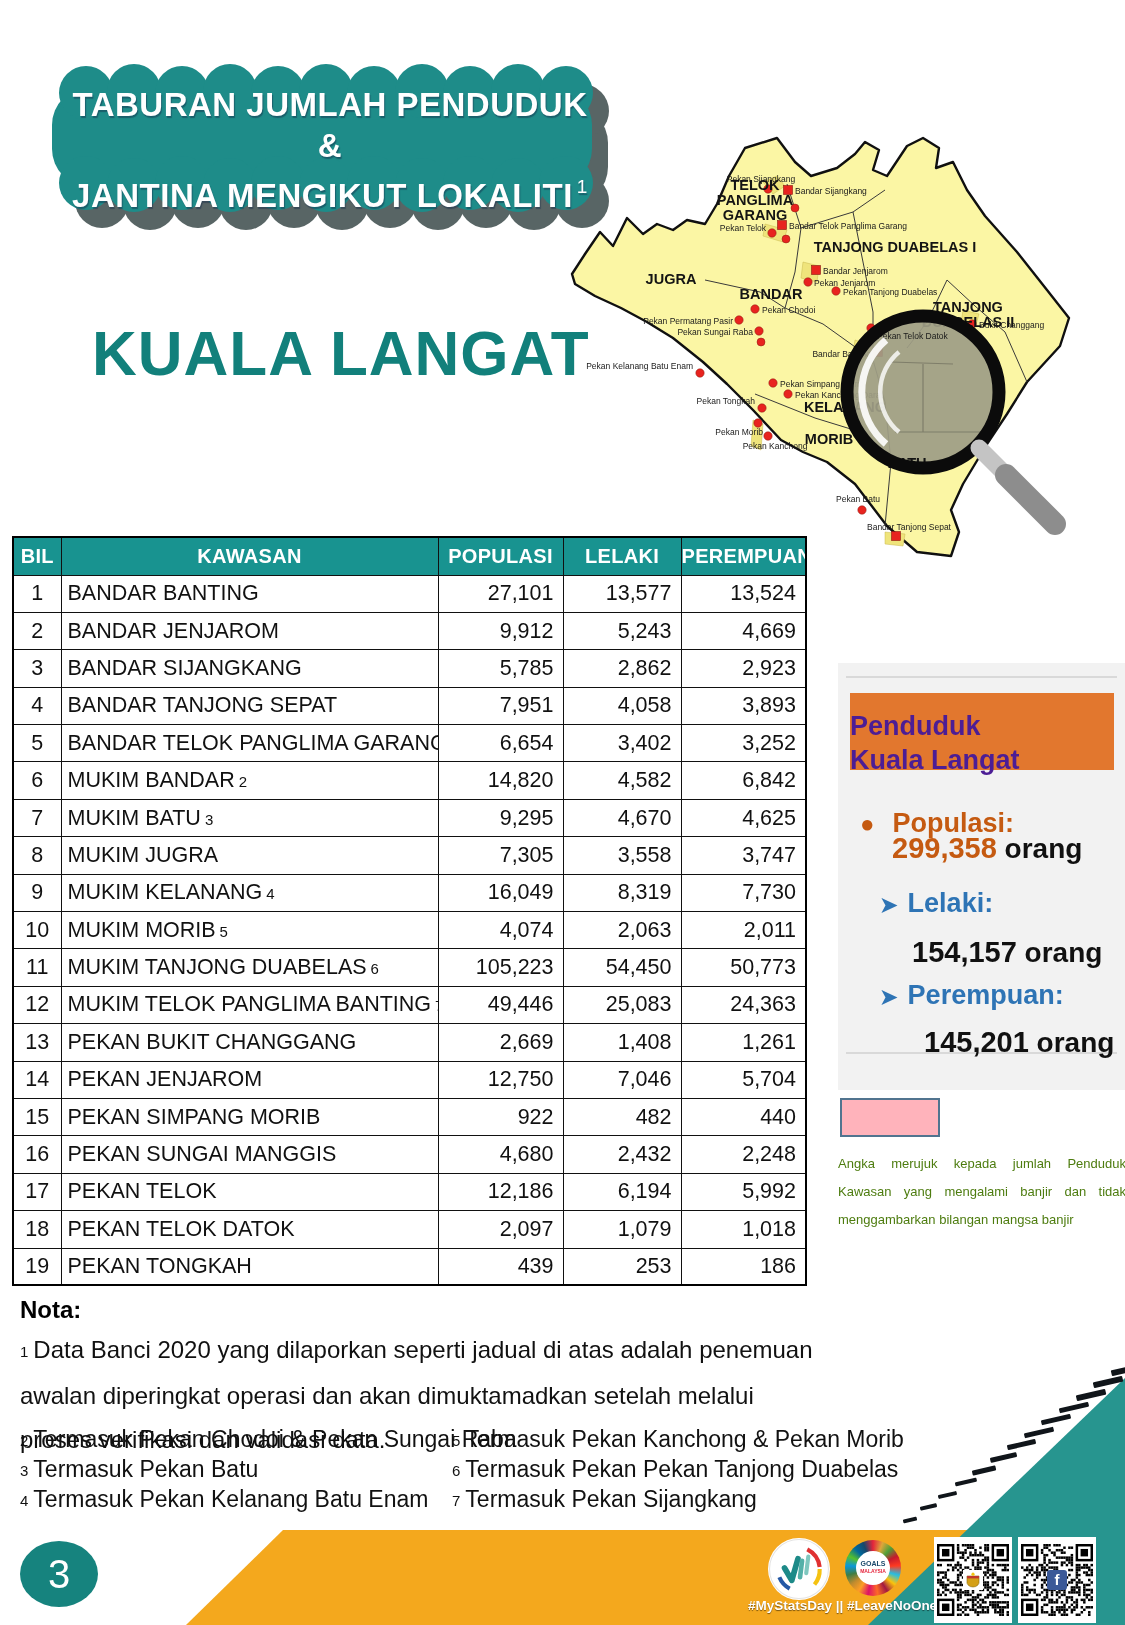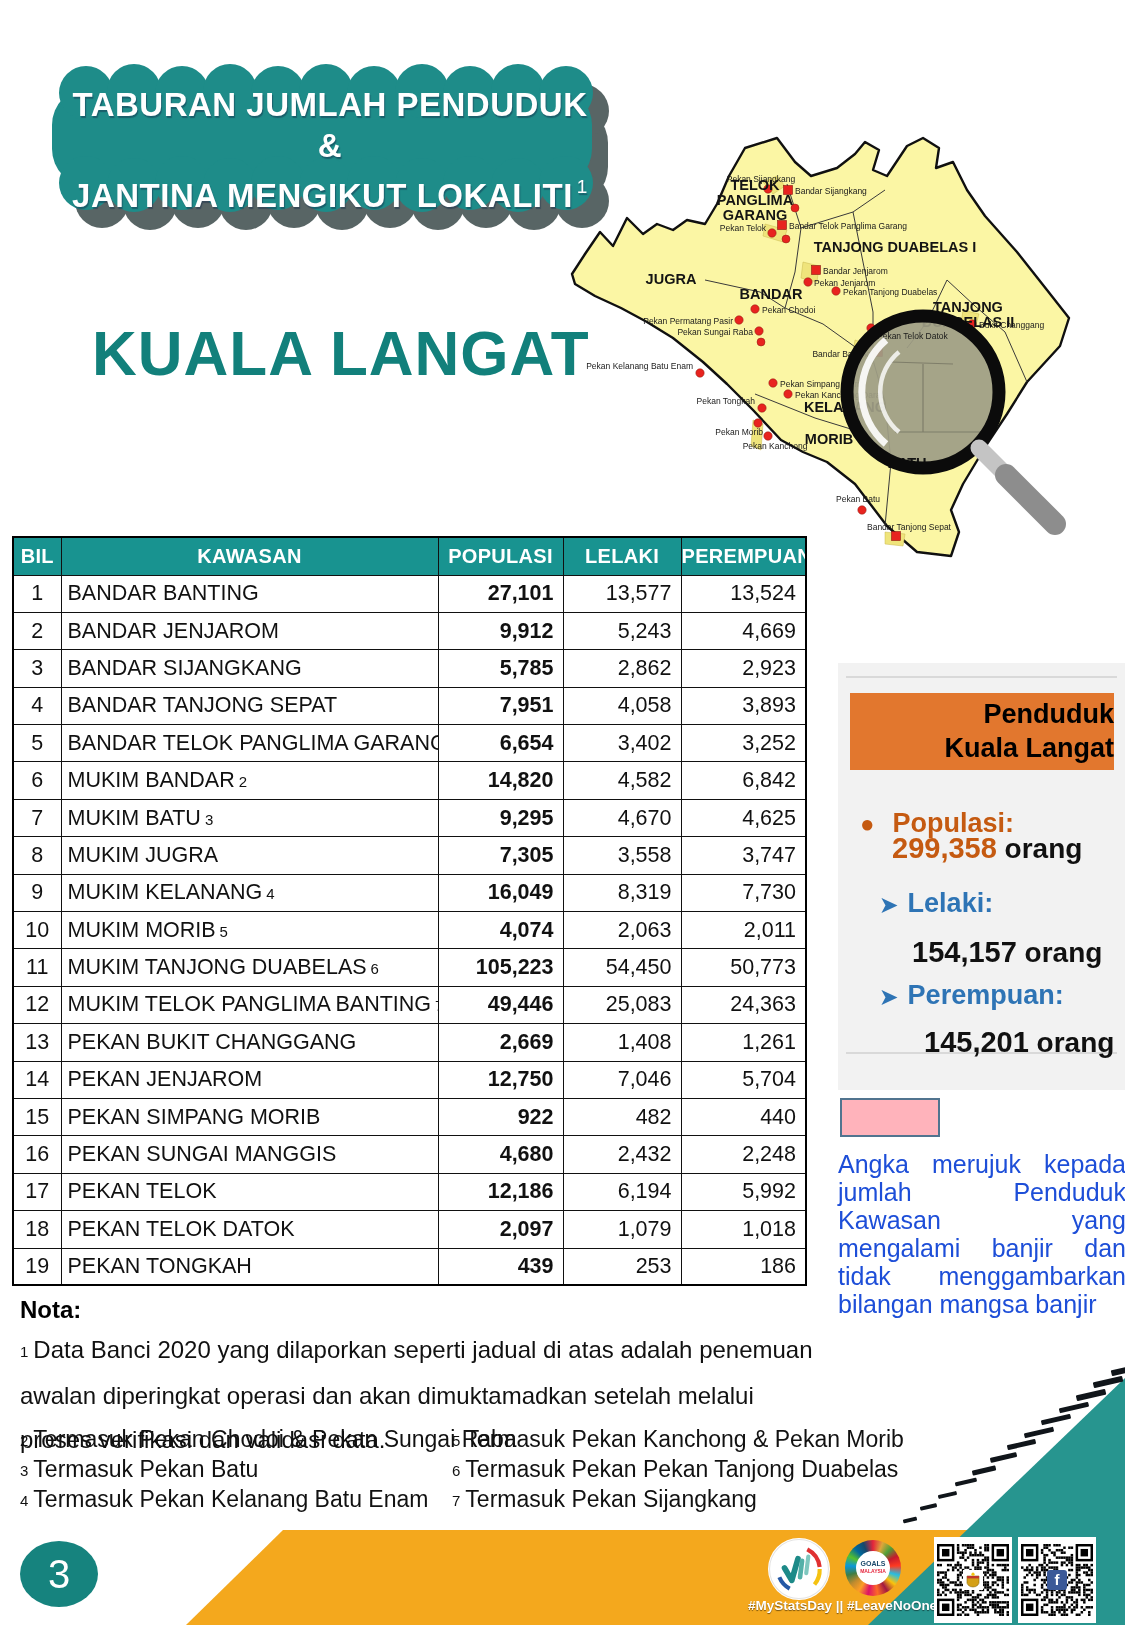--- a/index.html
+++ b/index.html
@@ -26,46 +26,46 @@
 
   
   table.pop{left:12px;top:536px;position:absolute;border-collapse:collapse;table-layout:fixed;
     width:793px;font-size:21.5px;color:#111}
   table.pop th,table.pop td{border:1.6px solid #111;overflow:hidden;white-space:nowrap}
   table.pop{border:2.5px solid #000}
   table.pop th{background:var(--header_teal);color:#fff;font-size:20px;height:38px;letter-spacing:.3px}
   table.pop td{height:37.4px;background:#fff}
   td.c-bil{width:48px;text-align:center}
   td.c-kaw{width:377px;text-align:left;padding-left:6px}
-  td.c-pop{width:125px;font-weight:bold}
+  td.c-pop{width:125px;font-weight:normal}
   td.c-lel{width:118px}
   td.c-per{width:125px}
   td.num{text-align:right;padding-right:9px}
   td.hl{background:var(--pink_row)}
   .notenum{font-size:15px;margin-left:4px}
 
   
   .summary-panel{left:838px;top:663px;width:287px;height:427px;background:#f2f2f2}
   .hairline{left:846px;width:271px;height:2px;background:#d9d9d9}
   .orange-box{left:850px;top:693px;width:264px;height:77px;background:var(--orange);
-    color:#000000;font-weight:bold;font-size:27px;line-height:34px;text-align:right;padding-top:4px}
+    color:#4c1d95;font-weight:bold;font-size:27px;line-height:34px;text-align:left;padding-top:16px}
   .sum-line{font-weight:bold;font-size:27px}
   .sum-bullet{color:var(--orange_dark)}
   .sum-bullet .dot{font-size:24px;margin-right:18px}
   .sum-arrow{color:var(--blue)}
   .sum-arrow .arr{font-size:21px;margin-right:10px}
   .sum-val{font-size:28px;color:#111;font-weight:bold}
   .sum-val b{font-size:29px}
   .sum-val.orangeval b{color:var(--orange_dark)}
 
   
   .legend-swatch{left:840px;top:1098px;width:100px;height:39px;background:var(--legend_pink);
     border:2.5px solid #51748f}
-  .legend-text{left:838px;top:1150px;width:288px;font-size:25px;line-height:28px;
-    text-align:justify;color:#1d4ed8}
+  .legend-text{left:838px;top:1150px;width:288px;font-size:13px;line-height:28px;
+    text-align:justify;color:#4d7c0f}
 
   
   .nota-label{left:20px;top:1296px;font-size:24px;font-weight:bold;color:#000}
   .nota-text{left:20px;top:1328px;width:808px;font-size:24px;line-height:44px;color:#111}
   .fnnum{font-size:15px;vertical-align:1px;margin-right:5px}
   .fncol{width:430px;font-size:23px;color:#111}
   .fncol .footnote{height:30px;white-space:nowrap}
   .fncol-left{left:20px;top:1426px}
   .fncol-right{left:452px;top:1426px}
 

